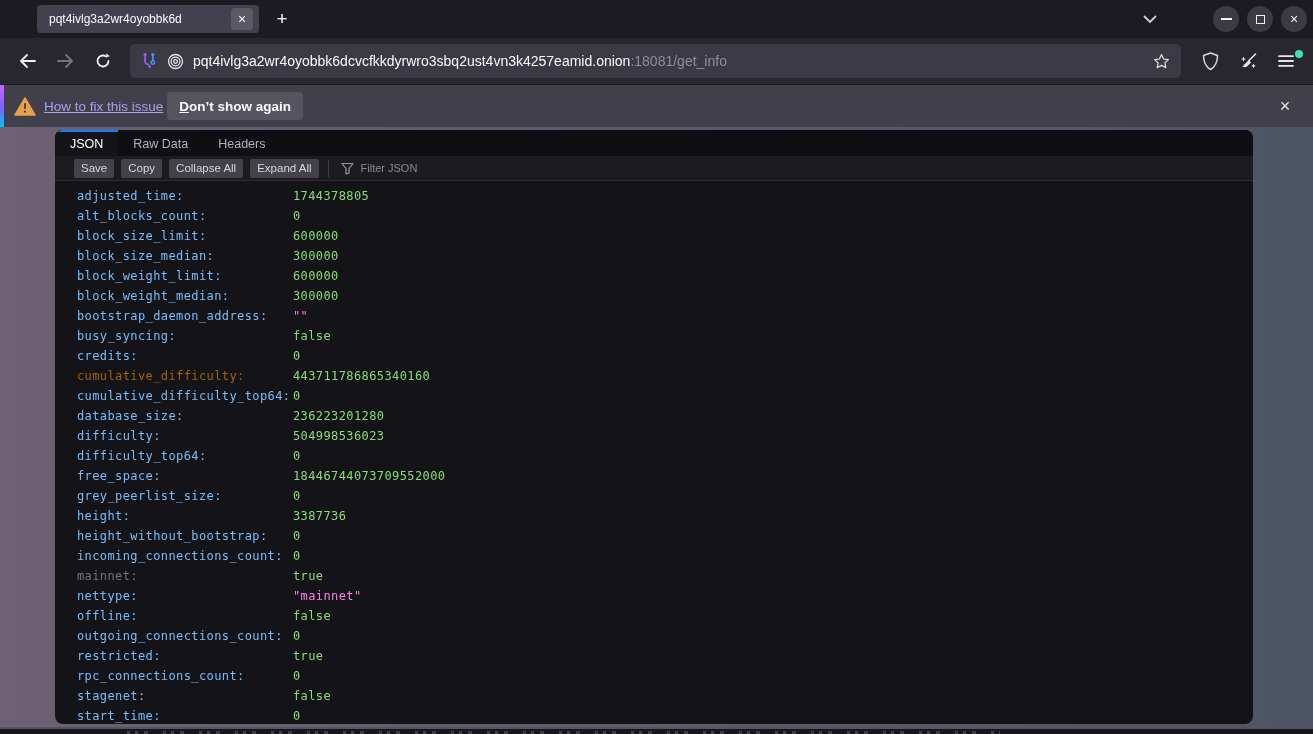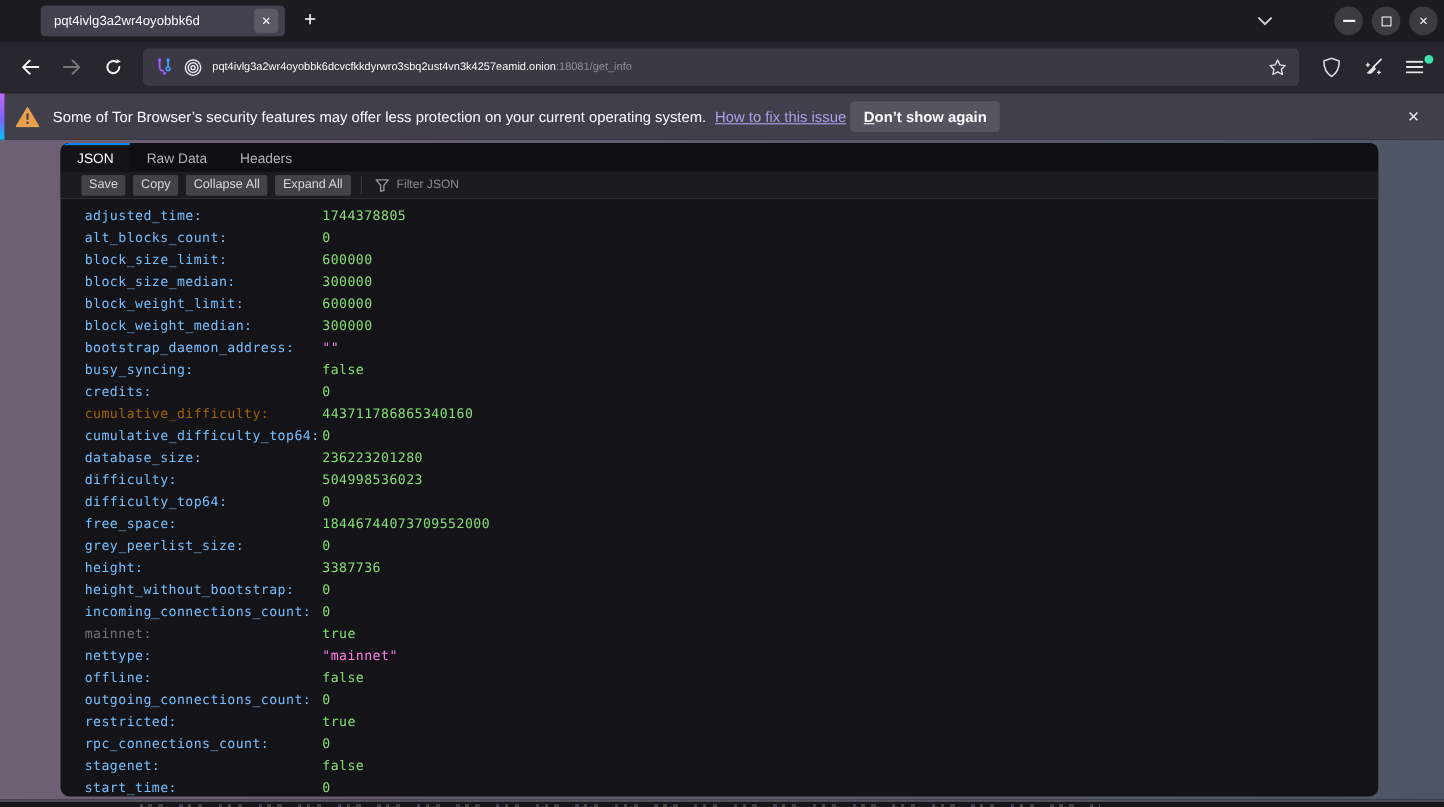--- a/index.html
+++ b/index.html
@@ -27,21 +27,21 @@
   .ic-max { width:9px; height:9px; border:1.6px solid #f2f2f4; display:block; }
   .ic-x   { font-size:14px; line-height:1; }
 
   
   .navbar { height:46px; background:#28272f; display:flex; align-items:center; padding:0 8px; }
   .navbtn { width:32px; height:32px; border:none; background:transparent; border-radius:4px;
             display:flex; align-items:center; justify-content:center; margin:0 3px; }
   .navbtn.disabled svg { opacity:.38; }
   .urlbar { flex:1; height:34px; background:#3b3a44; border-radius:5px; margin:0 10px 0 8px;
             display:flex; align-items:center; padding:0 6px 0 10px; min-width:0; }
-  .url-text { flex:1; font-size:10px; color:#f9f9fa; white-space:nowrap; overflow:hidden; }
+  .url-text { flex:1; font-size:14px; color:#f9f9fa; white-space:nowrap; overflow:hidden; }
   .url-suffix { color:#8d8d99; }
   .urlbar .icon-slot { margin-right:9px; display:flex; align-items:center; }
   .starbtn { width:28px; height:28px; border:none; background:transparent; border-radius:4px;
              display:flex; align-items:center; justify-content:center; }
   .menu-wrap { position:relative; }
   .dot { position:absolute; top:5px; right:2px; width:8px; height:8px; border-radius:50%;
          background:var(--update-dot,#3fe1b0); }
 
   
   .infobar { height:43px; background:#403f4a; display:flex; align-items:center; position:relative;
@@ -193,21 +193,20 @@
 
 <div class="infobar">
   <span class="infobar-stripe"></span>
   <span>
     <svg width="22" height="19" viewBox="0 0 22 19">
         <path d="M11 1 L21 18 H1 Z" fill="#e8a04c" stroke="#e8a04c" stroke-width="1.5" stroke-linejoin="round"></path>
         <rect x="10.1" y="6" width="1.9" height="6" rx="0.9" fill="#403f4a"></rect>
         <circle cx="11" cy="14.6" r="1.1" fill="#403f4a"></circle>
       </svg>
   </span>
-  <span class="warn-msg">Some of Tor Browser’s security features may offer less protection on your current operating system.</span>
   <a class="warn-link">How to fix this issue</a>
   <button class="warn-btn"><span class="lbl">Don’t show again</span></button>
   <button class="infobar-close">×</button>
 </div>
 
 <div class="content" style="background: linear-gradient(90deg, rgb(110, 96, 117) 0%, rgb(77, 85, 100) 100%);">
   <div class="panel">
     <div class="vtabs">
         <div class="vtab active">JSON</div>
         <div class="vtab">Raw Data</div>

